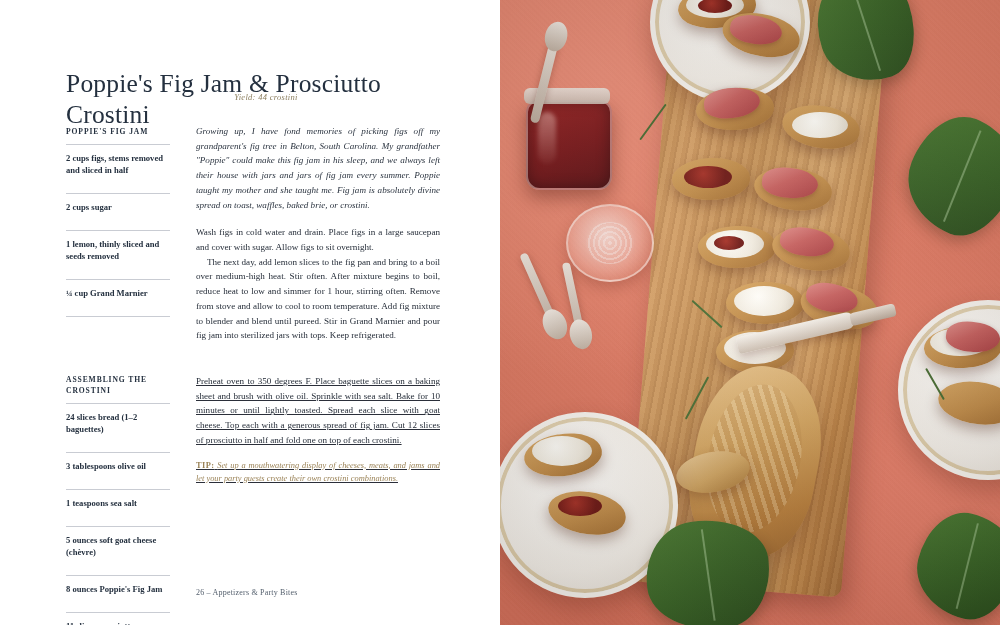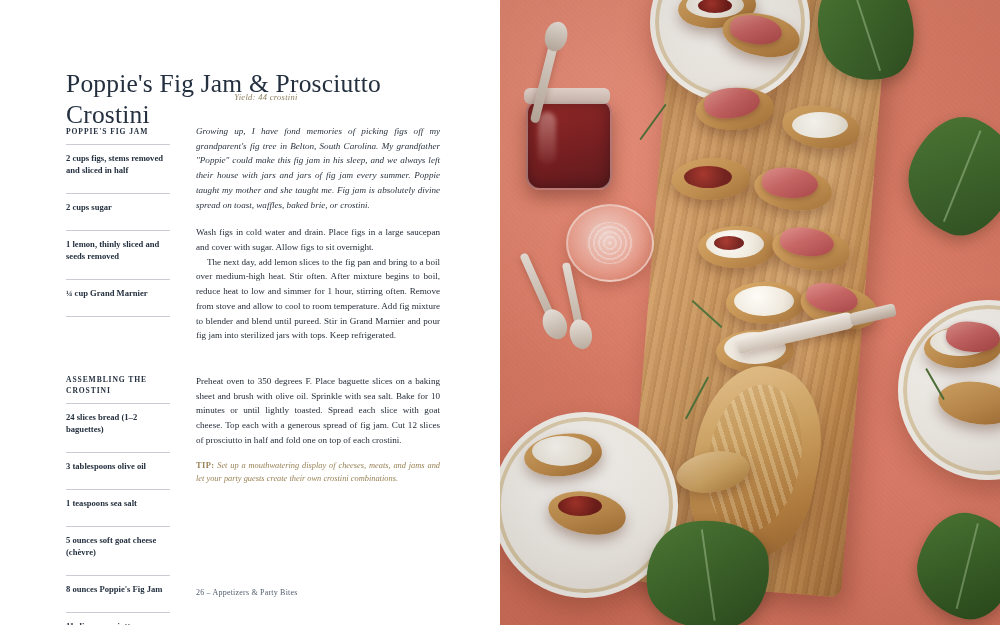--- a/index.html
+++ b/index.html
@@ -90,20 +90,21 @@
     position: absolute;
     left: 196px;
     top: 124px;
     width: 244px;
   }
   .col-right-2 {
     position: absolute;
     left: 196px;
     top: 374px;
     width: 244px;
+    text-decoration: underline;
   }
   .intro {
     font-style: italic;
     font-size: 9.1px;
     line-height: 1.62;
     color: #2b3440;
     text-align: justify;
     margin: 0 0 13px 0;
   }
   .body-p {

